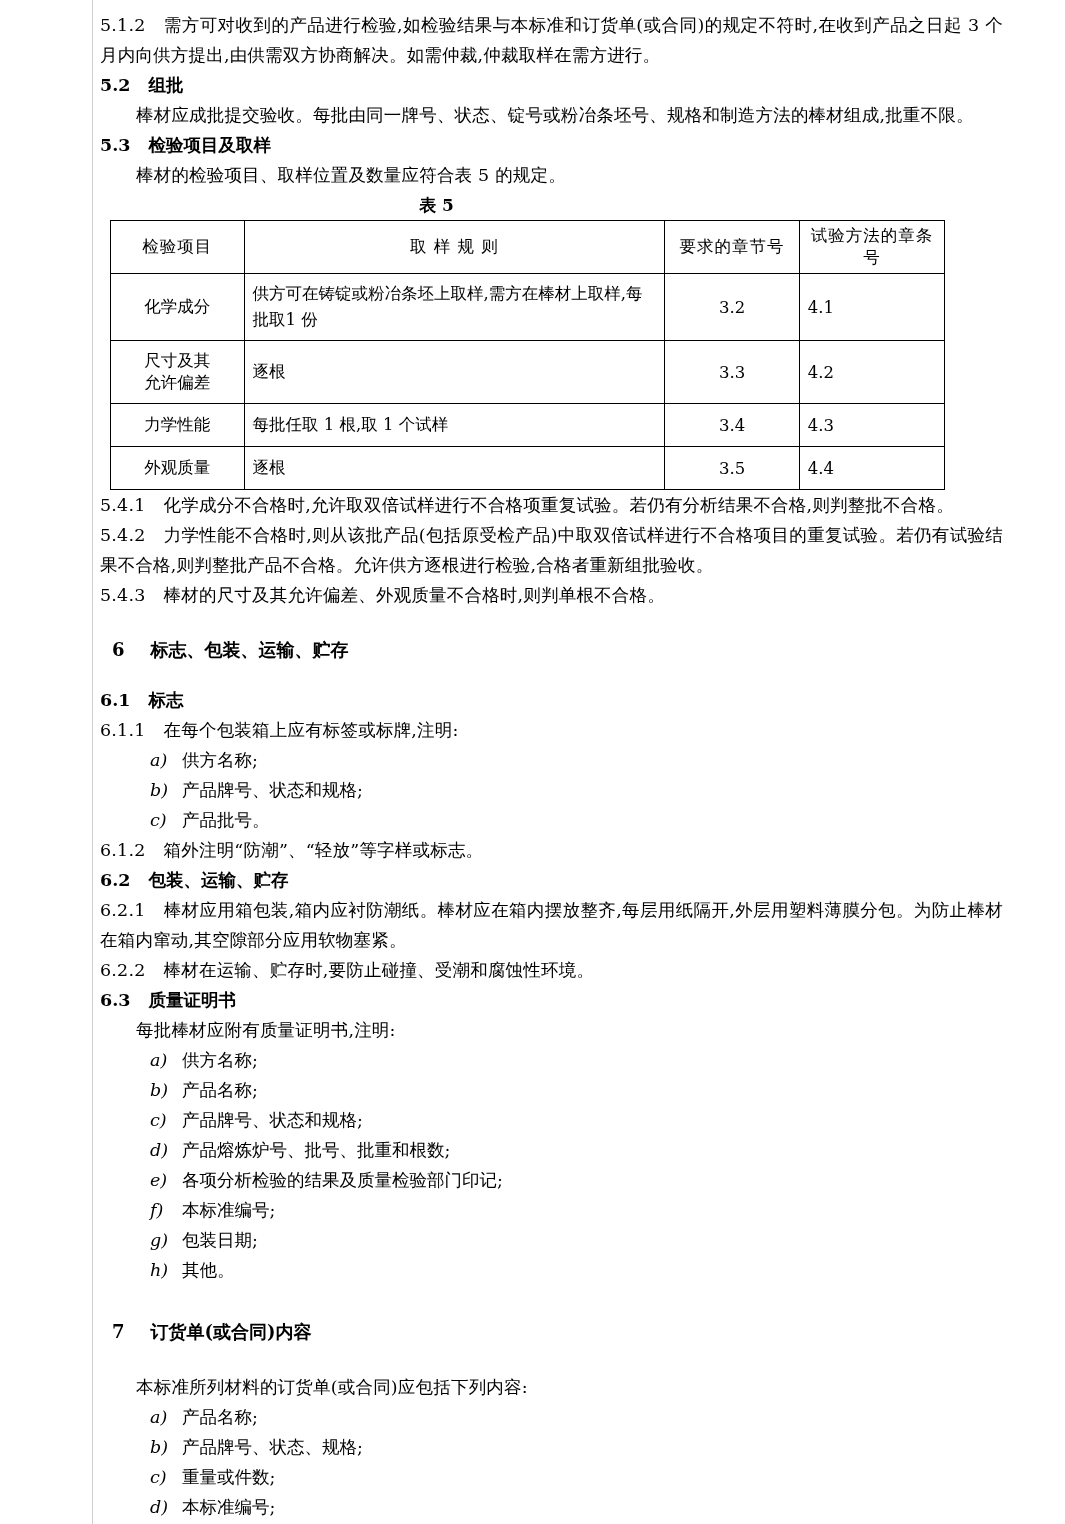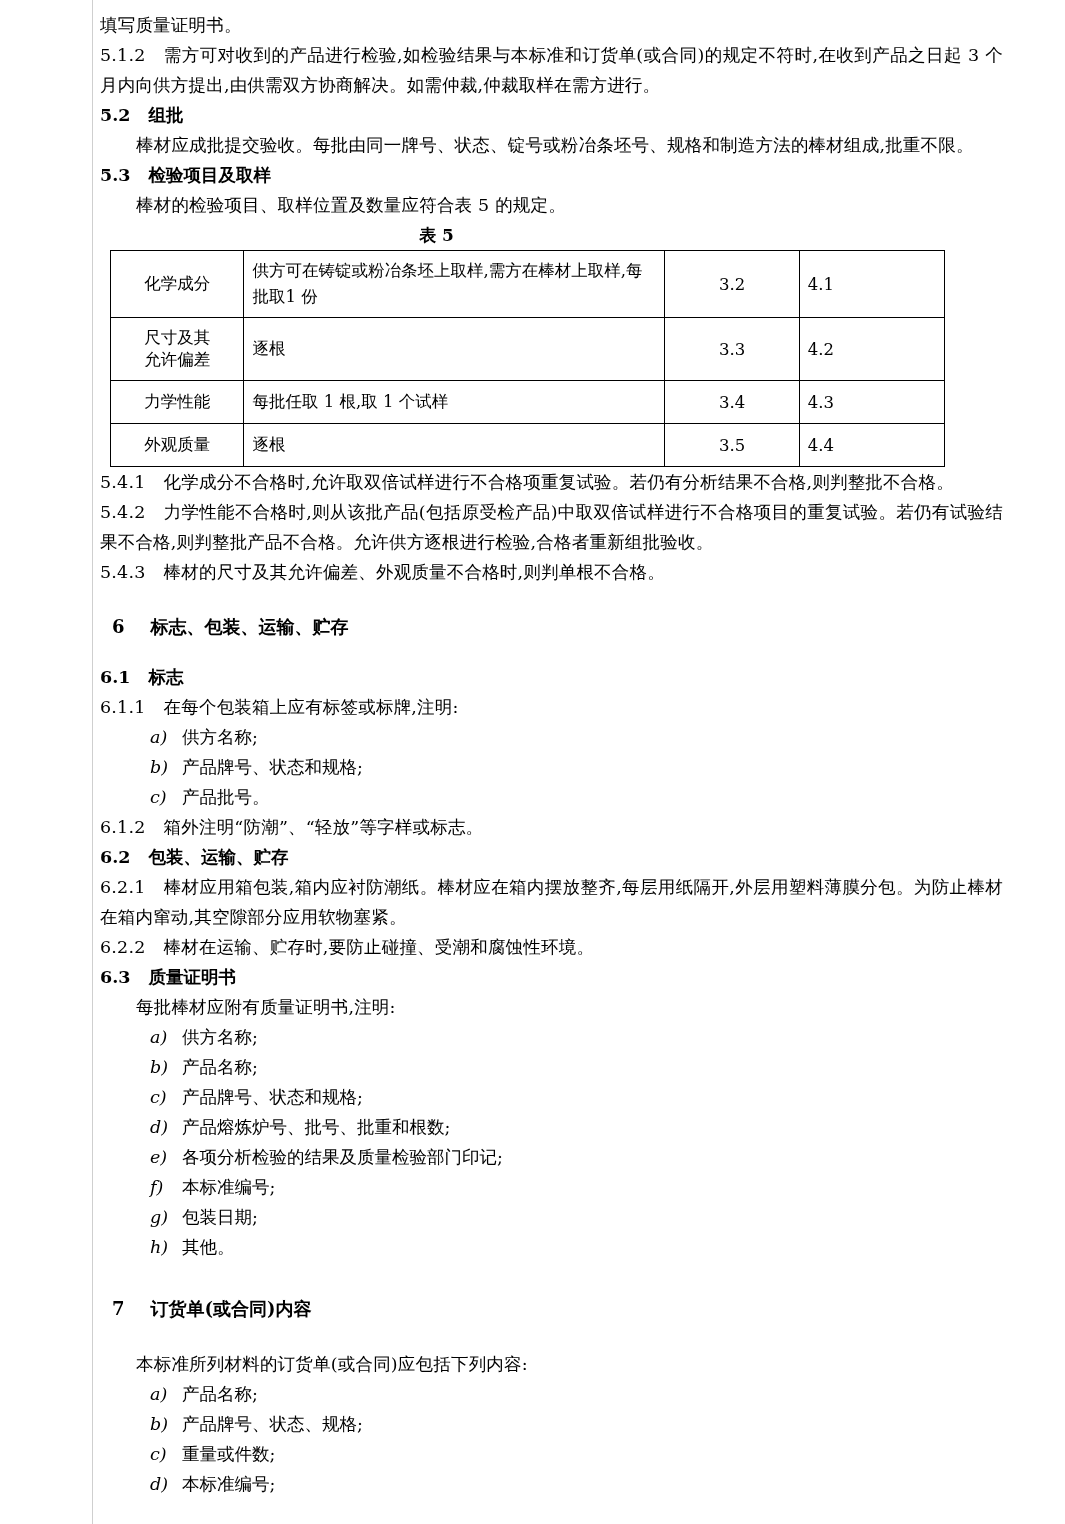--- a/index.html
+++ b/index.html
@@ -129,40 +129,45 @@
     border-radius: 50%;
   }
 </style>
 </head>
 <body>
 
 <div class="page">
 
   <div class="leftbar"></div>
 
-  <p class="para">填写质量证明书。</p>
 
   <p class="para">
     <span>5.1.2</span><span class="sp-m"></span><span>需方可对收到的产品进行检验,如检验结果与本标准和订货单(或合同)的规定不符时,在收到产品之日起 3 个月内向供方提出,由供需双方协商解决。如需仲裁,仲裁取样在需方进行。</span>
   </p>
 
   <p class="heading">
     <span>5.2</span><span class="sp-m"></span><span>组批</span>
   </p>
   <p class="para body-indent">棒材应成批提交验收。每批由同一牌号、状态、锭号或粉冶条坯号、规格和制造方法的棒材组成,批重不限。</p>
 
   <p class="heading">
     <span>5.3</span><span class="sp-m"></span><span>检验项目及取样</span>
   </p>
   <p class="para body-indent">棒材的检验项目、取样位置及数量应符合表 5 的规定。</p>
 
   <p class="table-title">表 5</p>
 
   <table class="t5">
     <tbody>
+      <tr class="hdr">
+        <td class="c-item">检验项目</td>
+        <td class="c-rule" style="text-align:center">取 样 规 则</td>
+        <td class="c-sec">要求的章节号</td>
+        <td class="c-meth">试验方法的章条号</td>
+      </tr>
       <tr class="r-tall">
         <td class="c-item">化学成分</td>
         <td class="c-rule two-line">供方可在铸锭或粉冶条坯上取样,需方在棒材上取样,每批取1 份</td>
         <td class="c-sec">3.2</td>
         <td class="c-meth">4.1</td>
       </tr>
       <tr class="r-mid">
         <td class="c-item">
           <div>尺寸及其</div>
           <div>允许偏差</div>

